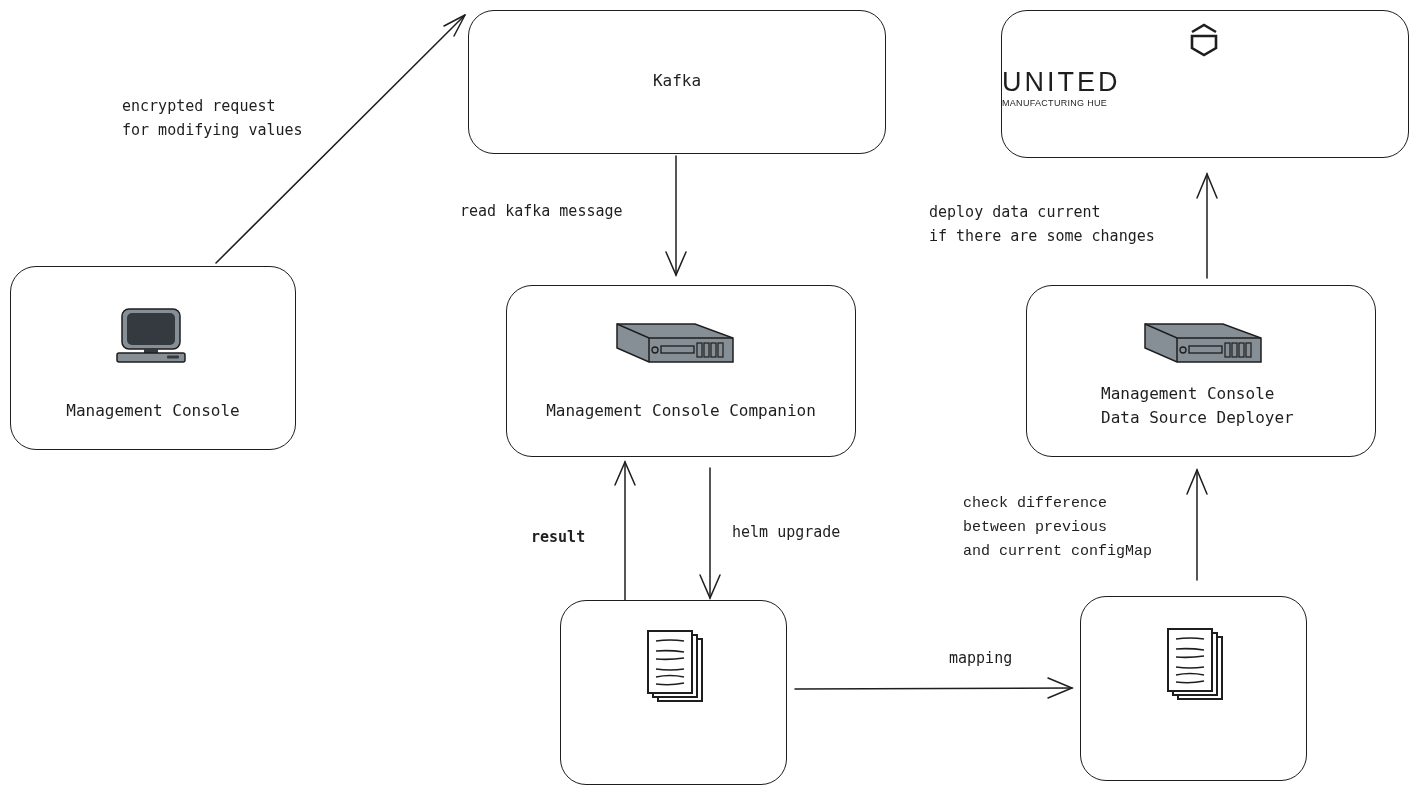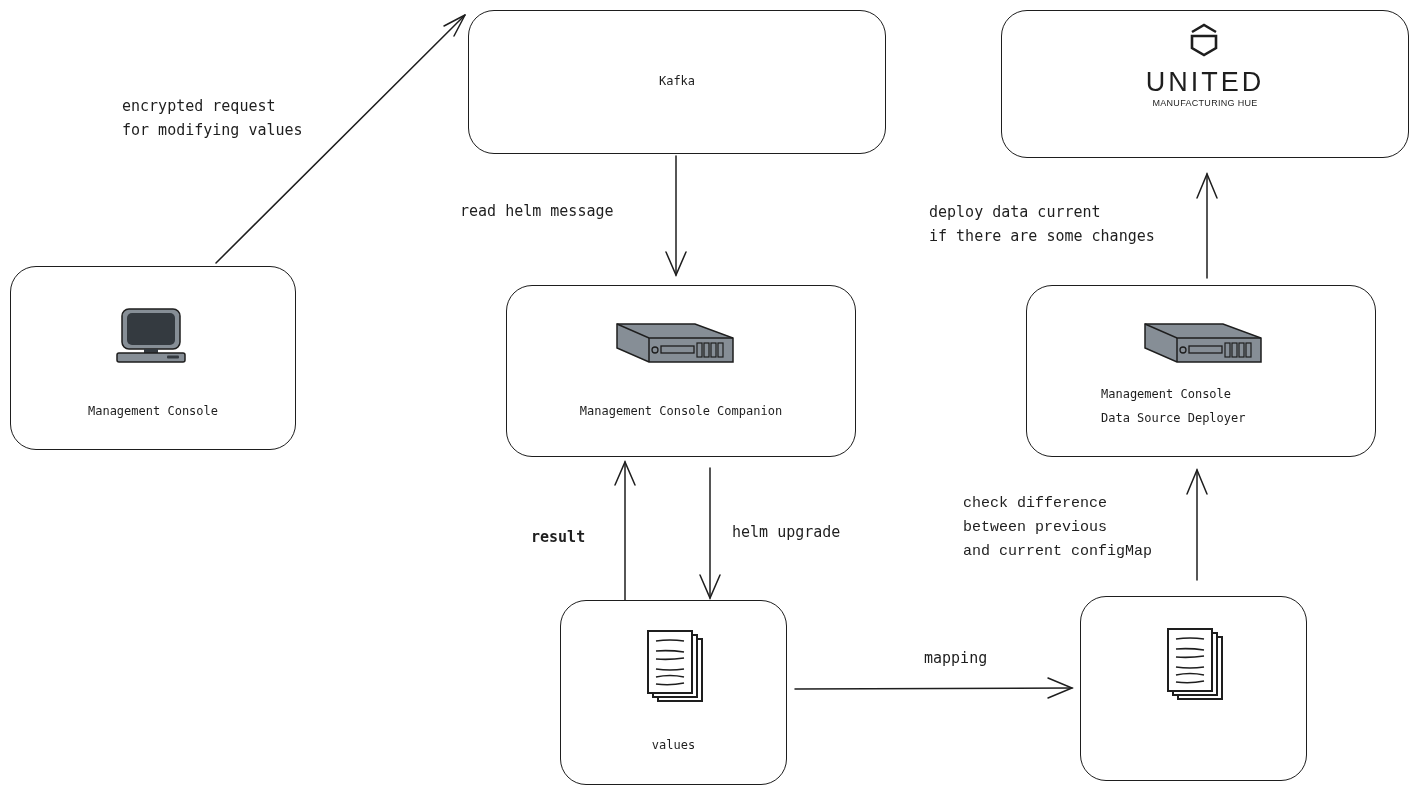--- a/index.html
+++ b/index.html
@@ -1,23 +1,23 @@
 <!DOCTYPE html>
 <html><head>
   <meta charset="utf-8">
   <style>
     html, body { margin: 0; padding: 0; background: #ffffff; }
     body { width: 1418px; height: 795px; position: relative; overflow: hidden;
            font-family: "DejaVu Sans Mono", monospace; color: #1e1e1e; }
     #diagram { position: absolute; left: 0; top: 0; }
     .node { position: absolute; border: 1.6px solid #1e1e1e; border-radius: 26px; background: #fff; box-sizing: border-box; }
-    .node-label { position: absolute; left: 0; right: 0; text-align: center; font-size: 12px; line-height: 24px; white-space: pre; }
+    .node-label { position: absolute; left: 0; right: 0; text-align: center; font-size: 16px; line-height: 24px; white-space: pre; }
     .edge-label { position: absolute; font-size: 15px; line-height: 26px; white-space: pre; }
     .icon { position: absolute; }
-    .logo-word { position: absolute; left: 0; right: 0; text-align: center; font-family: "Liberation Sans", sans-serif; font-weight: 400; letter-spacing: 3px; }
+    .logo-word { position: absolute; left: 0; right: 0; text-align: left; font-family: "Liberation Sans", sans-serif; font-weight: 400; letter-spacing: 3px; }
   </style>
 </head>
 <body>
 
 <svg id="diagram" width="1418" height="795">
   <g fill="none" stroke="#1e1e1e" stroke-width="1.5" stroke-linecap="round">
     <g>
       <path d="M216 263 L465 15"></path>
         <path d="M465 15 L444 26 M465 15 L454 36"></path>
     </g>
@@ -85,21 +85,20 @@
     <rect x="2" y="2" width="44" height="62" fill="#fff" stroke="#1e1e1e" stroke-width="2"></rect>
     <g stroke="#1e1e1e" stroke-width="1.6" fill="none">
       <path d="M10 12 Q24 10 38 12"></path>
         <path d="M10 22 Q24 21 38 23"></path>
       <path d="M10 30 Q24 31 38 29"></path>
         <path d="M10 40 Q24 42 38 40"></path>
       <path d="M10 48 Q24 45 38 48"></path>
         <path d="M10 55 Q24 57 38 54"></path>
     </g>
   </svg>
-  <div class="node-label" style="top:132px;">values</div>
 </div>
 
 <div class="node" style="left:1080px;top:596px;width:227px;height:185px;">
   <svg class="icon" style="left:85px;top:30px;" width="60" height="76" viewBox="0 0 60 76">
     <rect x="12" y="10" width="44" height="62" fill="#fff" stroke="#1e1e1e" stroke-width="2"></rect>
     <rect x="7" y="6" width="44" height="62" fill="#fff" stroke="#1e1e1e" stroke-width="2"></rect>
     <rect x="2" y="2" width="44" height="62" fill="#fff" stroke="#1e1e1e" stroke-width="2"></rect>
     <g stroke="#1e1e1e" stroke-width="1.6" fill="none">
       <path d="M10 12 Q24 10 38 12"></path>
         <path d="M10 22 Q24 21 38 23"></path>
@@ -131,21 +130,21 @@
   <svg class="icon" style="left:185px;top:11px;" width="34" height="36" viewBox="0 0 34 36">
     <polyline points="5,10 17,3 29,10" fill="none" stroke="#1e1e1e" stroke-width="2.6"></polyline>
     <polygon points="5,14 5,26 17,33 29,26 29,14" fill="none" stroke="#1e1e1e" stroke-width="2.6" stroke-linejoin="miter"></polygon>
   </svg>
   <div class="logo-word" style="top:56px;font-size:27px;line-height:30px;">UNITED</div>
   <div class="logo-word" style="top:86px;font-size:9px;line-height:12px;letter-spacing:0.3px;">MANUFACTURING HUE</div>
 </div>
 
 <div class="edge-label" style="left:122px;top:94px;line-height:24px;">encrypted request
 for modifying values</div>
-<div class="edge-label" style="left:460px;top:198px;">read helm message</div>
+<div class="edge-label" style="left:460px;top:198px;">read kafka message</div>
 <div class="edge-label" style="left:531px;top:524px;font-weight:bold;">result</div>
 <div class="edge-label" style="left:732px;top:519px;">helm upgrade</div>
-<div class="edge-label" style="left:924px;top:645px;text-align:right;">mapping</div>
+<div class="edge-label" style="left:949px;top:645px;text-align:right;">mapping</div>
 <div class="edge-label" style="left:963px;top:492px;line-height:24px;font-family:Liberation Mono, monospace;">check difference
 between previous
 and current configMap</div>
 <div class="edge-label" style="left:929px;top:200px;line-height:24px;">deploy data current
 if there are some changes</div>
 
 </body></html>

